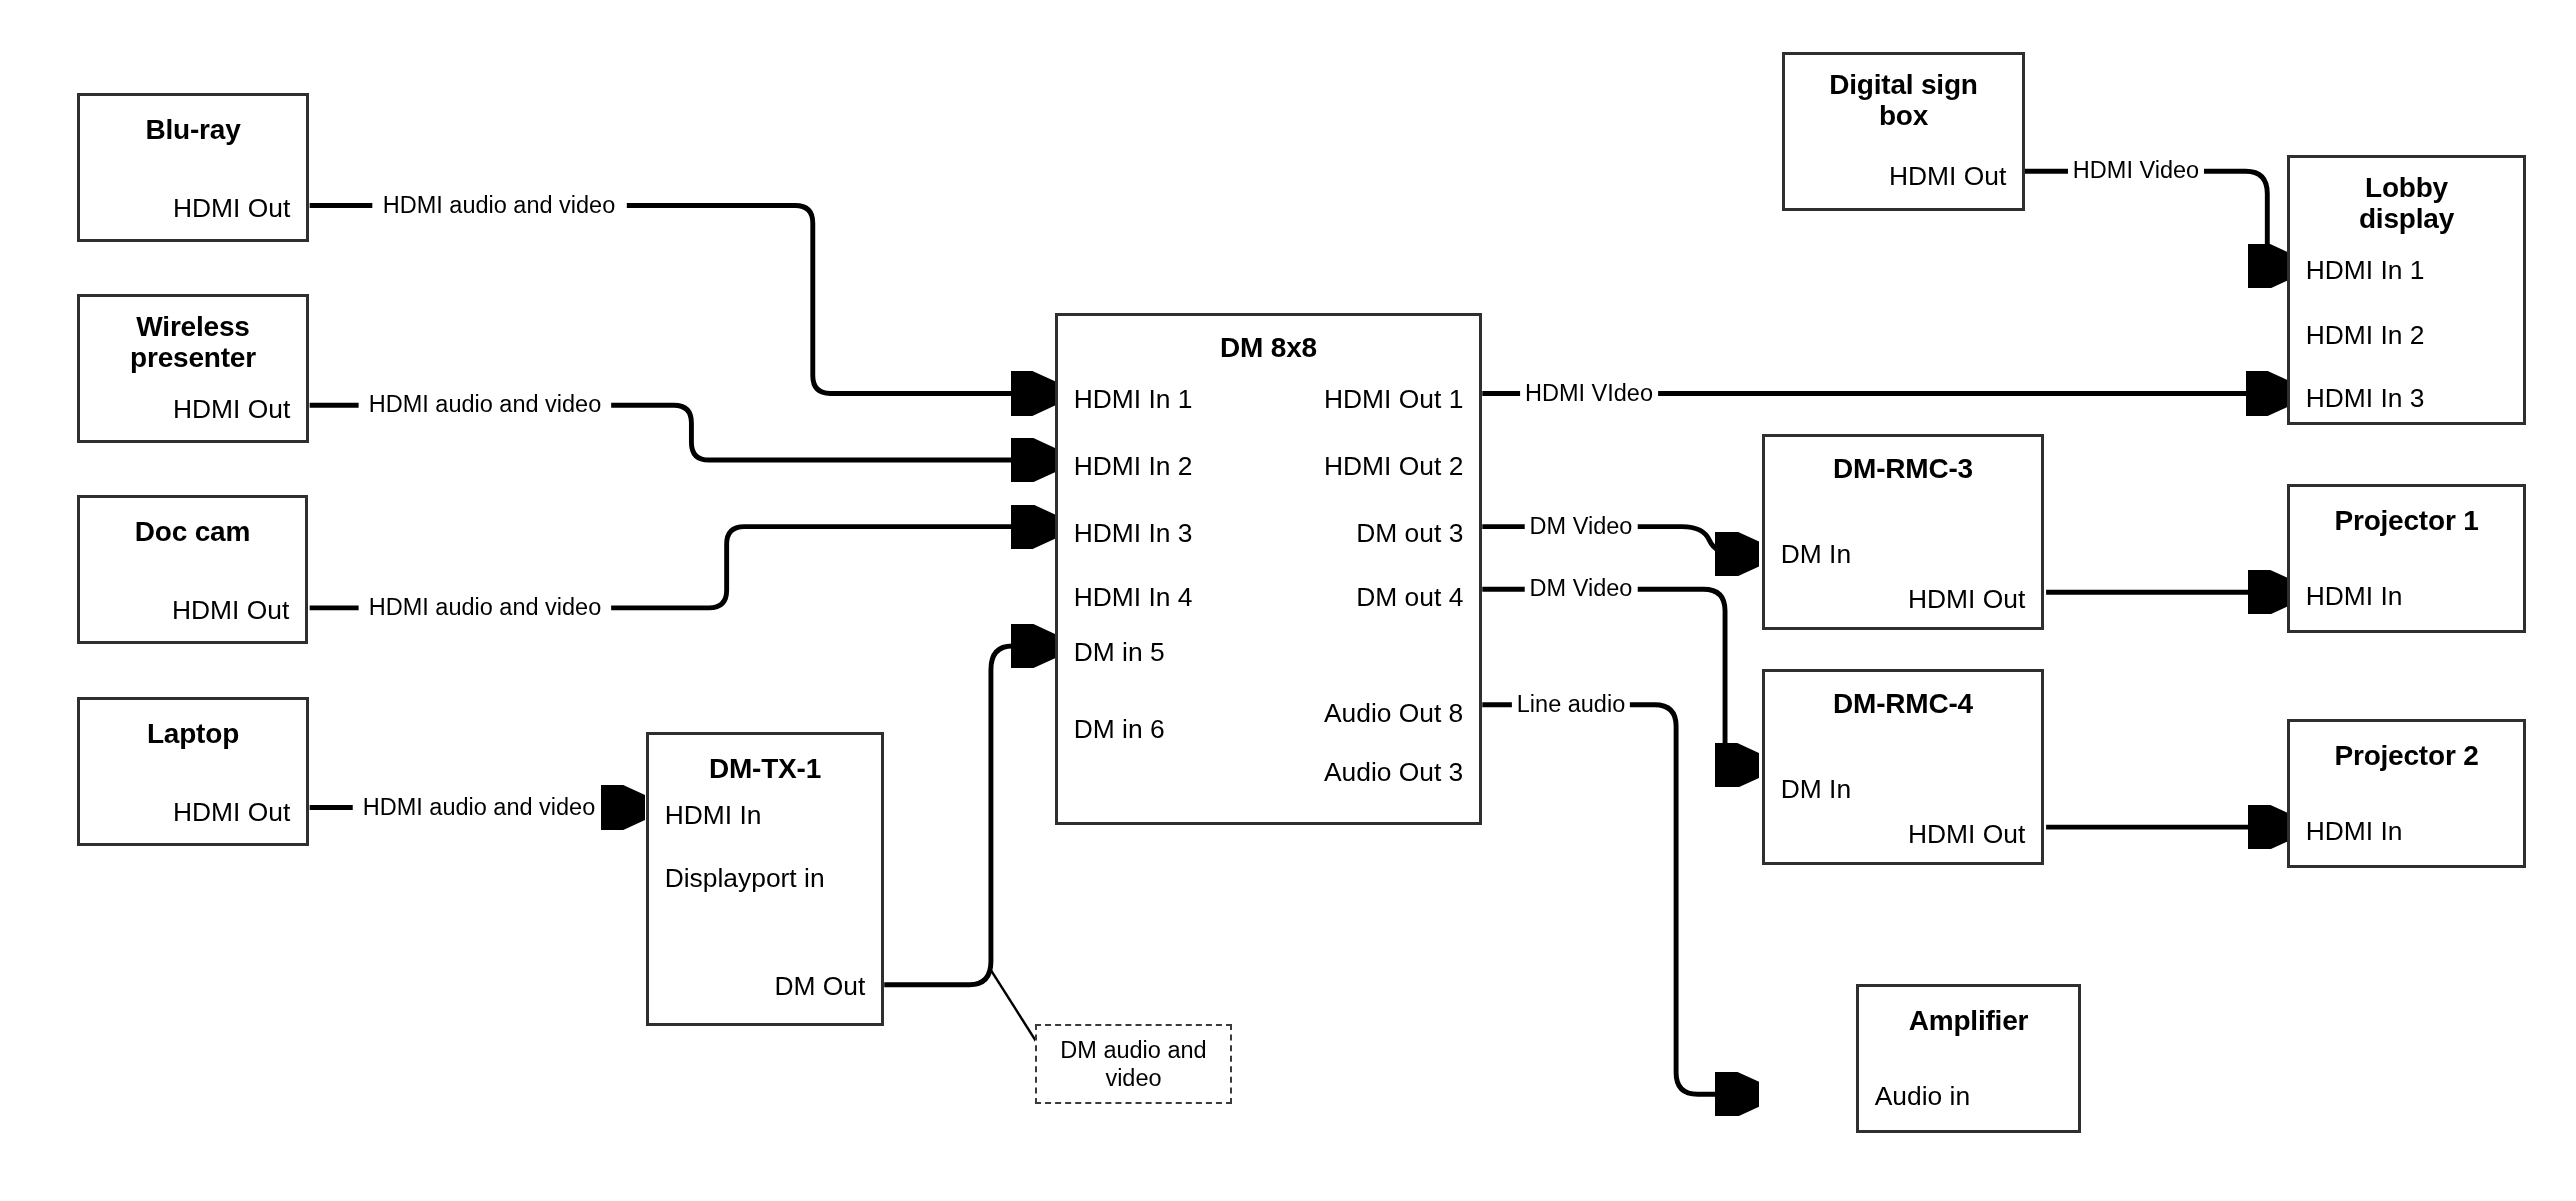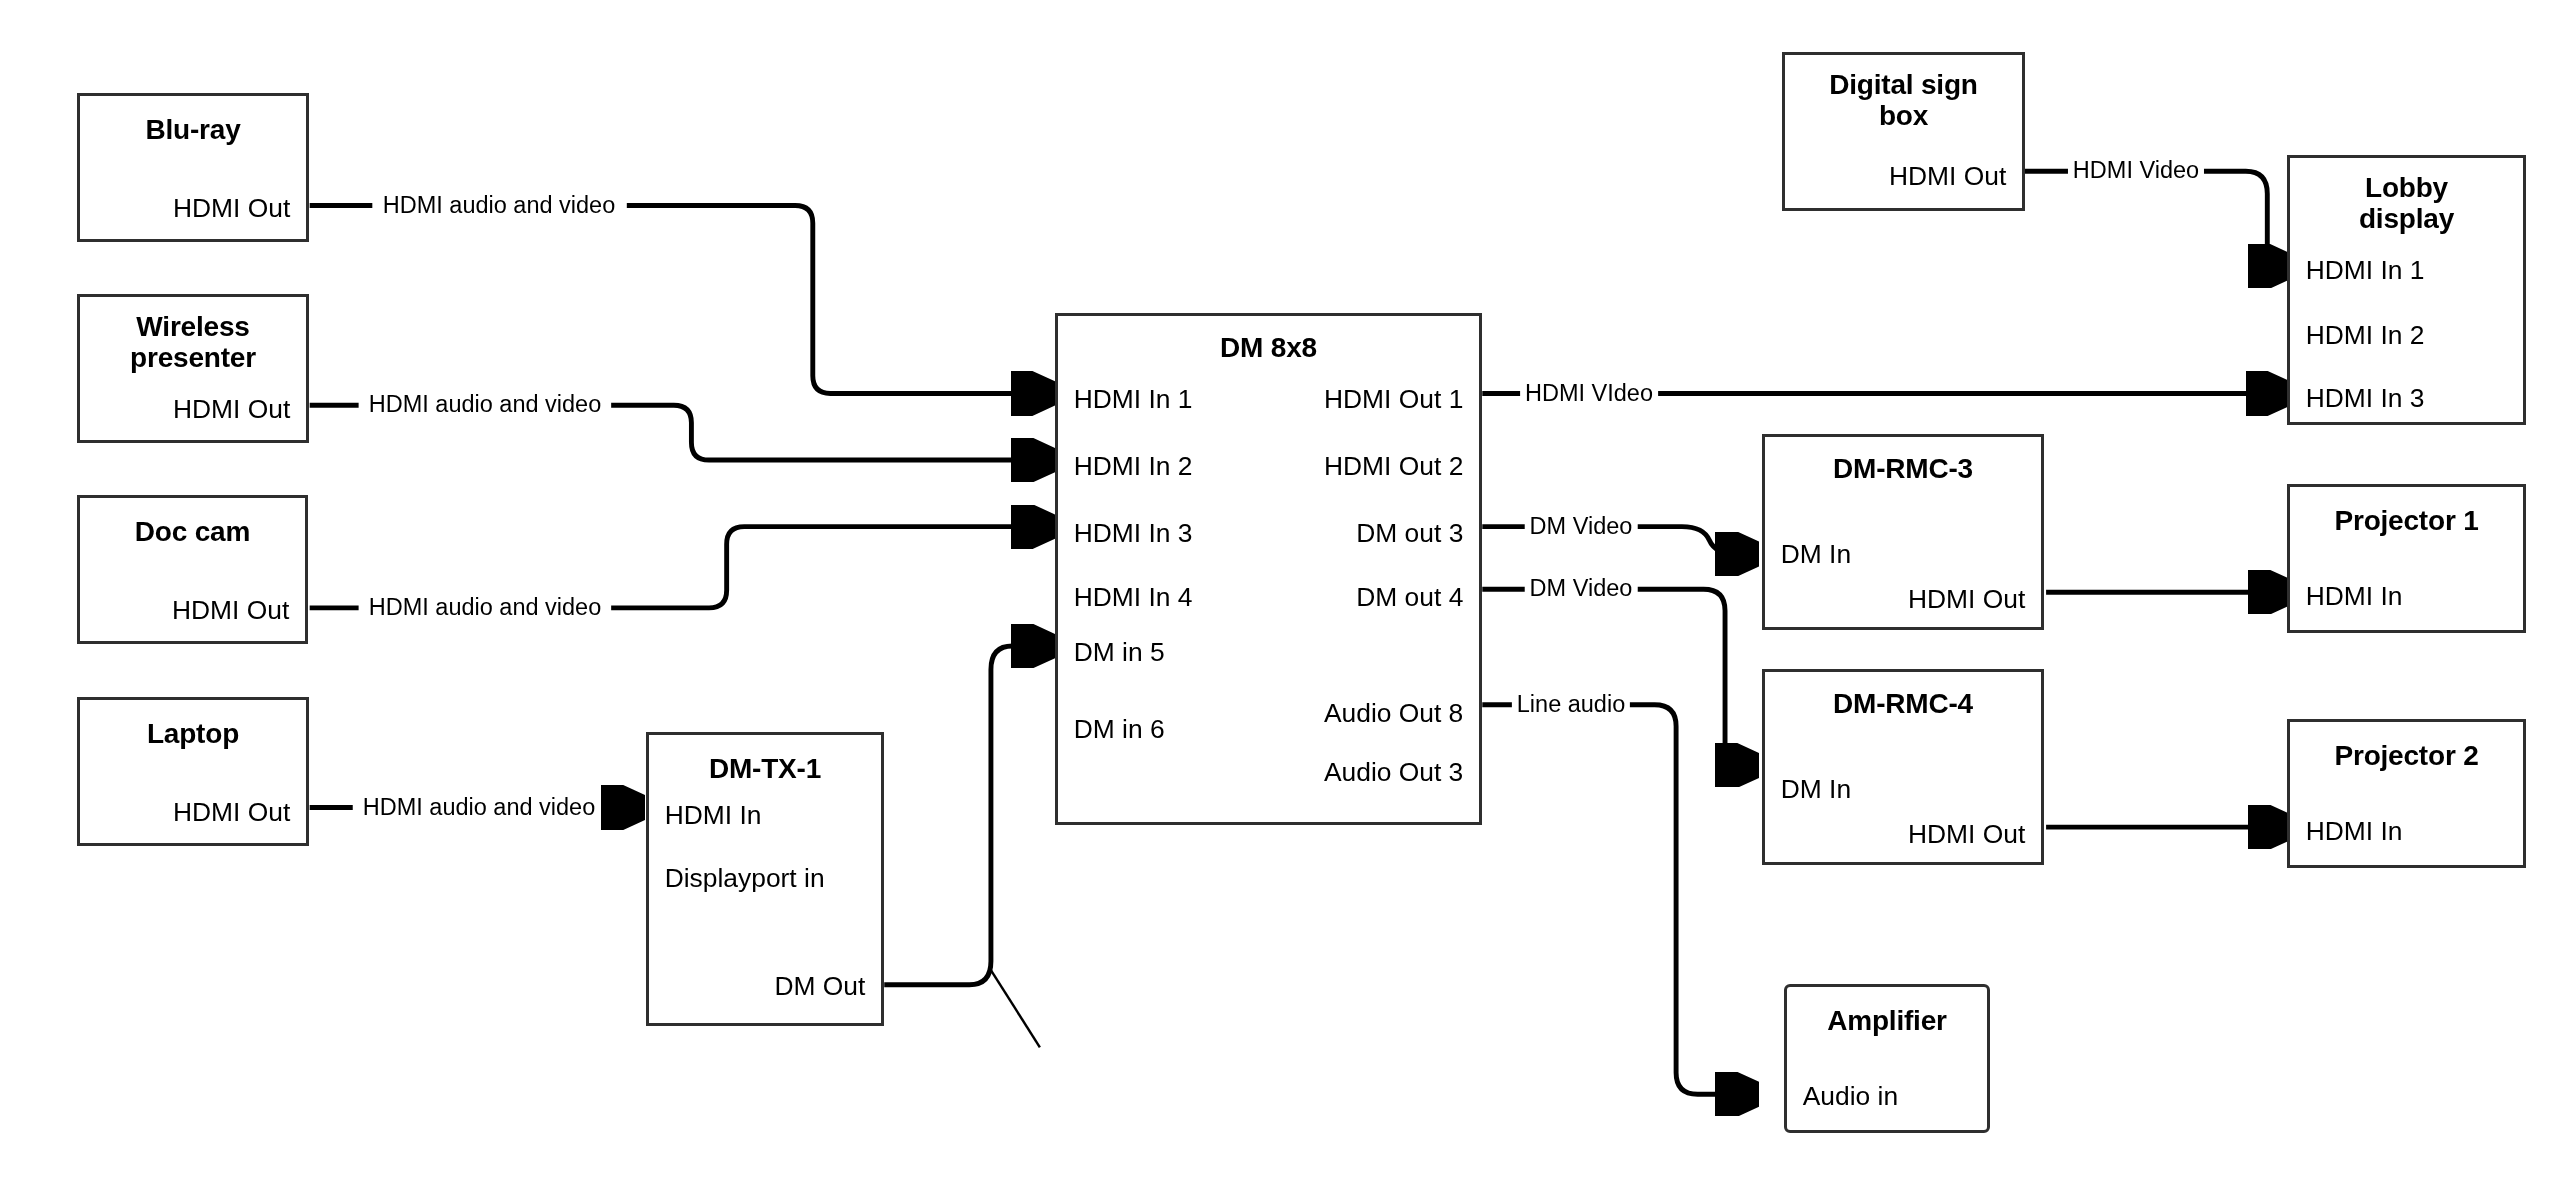--- a/index.html
+++ b/index.html
@@ -237,20 +237,24 @@
   <div class="box" style="left:2287px; top:484px; width:239px; height:149px;">
     <div class="box-title" style="margin-top:17.6px;">Projector 1</div>
     <span class="port left" style="top:96px;">HDMI In</span>
   </div>
 
   <div class="box" style="left:2287px; top:719px; width:239px; height:149px;">
     <div class="box-title" style="margin-top:17.6px;">Projector 2</div>
     <span class="port left" style="top:96px;">HDMI In</span>
   </div>
 
-  <div class="box" style="left:1784px; top:984px; width:206px; height:149px;border-radius:6px;">
+  <div class="box" style="left:1856px; top:984px; width:225px; height:149px;">
     <div class="box-title" style="margin-top:17.6px;">Amplifier</div>
     <span class="port left" style="top:96px;">Audio in</span>
   </div>
 
+  <div class="box dashed" style="left:1035px; top:1024px; width:197px; height:80px;">
+    <div class="note-text">DM audio and
+video</div>
+  </div>
 
 </div>
 
 
 </body></html>

